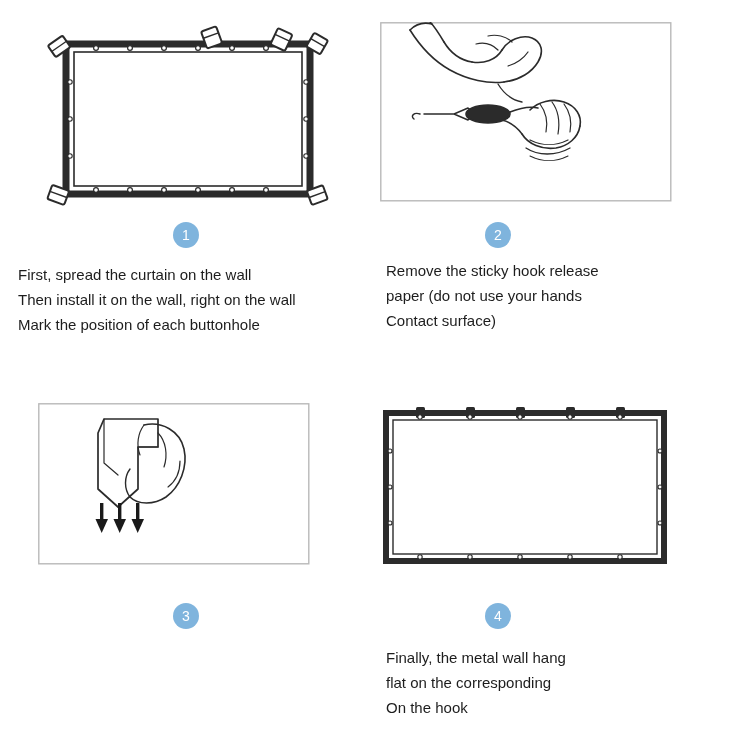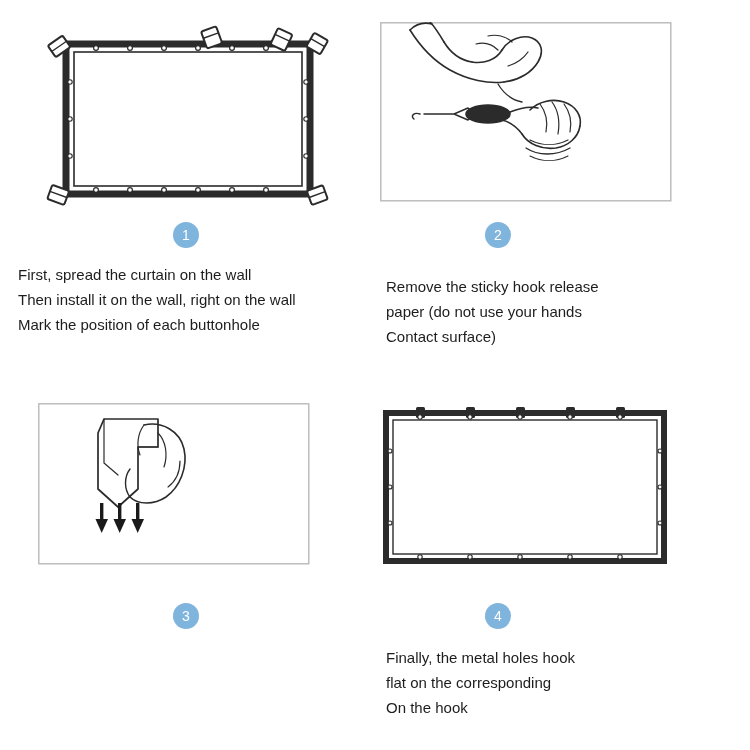--- a/index.html
+++ b/index.html
@@ -67,21 +67,21 @@
   .badge-3 { left: 155px; }
   .badge-4 { left: 105px; }
 
   .caption {
     font-size: 15px;
     line-height: 25px;
     color: #1d1d1d;
     white-space: pre-line;
   }
   .caption-1 { margin-top: 6px; margin-left: 0px; }
-  .caption-2 { margin-top: 18px; margin-left: 6px; }
+  .caption-2 { margin-top: 2px; margin-left: 6px; }
   .caption-3 { margin-top: 8px; margin-left: 44px; }
   .caption-4 { margin-top: 8px; margin-left: 6px; }
 </style>
 </head>
 <body>
 
 <div class="sheet">
   <div class="grid">
 
     <div class="cell cell-1">
@@ -256,19 +256,19 @@
             <circle cx="10" cy="120" r="2"></circle>
             <circle cx="280" cy="48" r="2"></circle>
             <circle cx="280" cy="84" r="2"></circle>
             <circle cx="280" cy="120" r="2"></circle>
           </g>
         </svg>
       </div>
       <div class="badge-row">
         <div class="badge badge-4">4</div>
       </div>
-      <div class="caption caption-4">Finally, the metal holes hook
+      <div class="caption caption-4">Finally, the metal wall hang
 flat on the corresponding
 On the hook</div>
     </div>
 
   </div>
 </div>
 
 </body></html>

